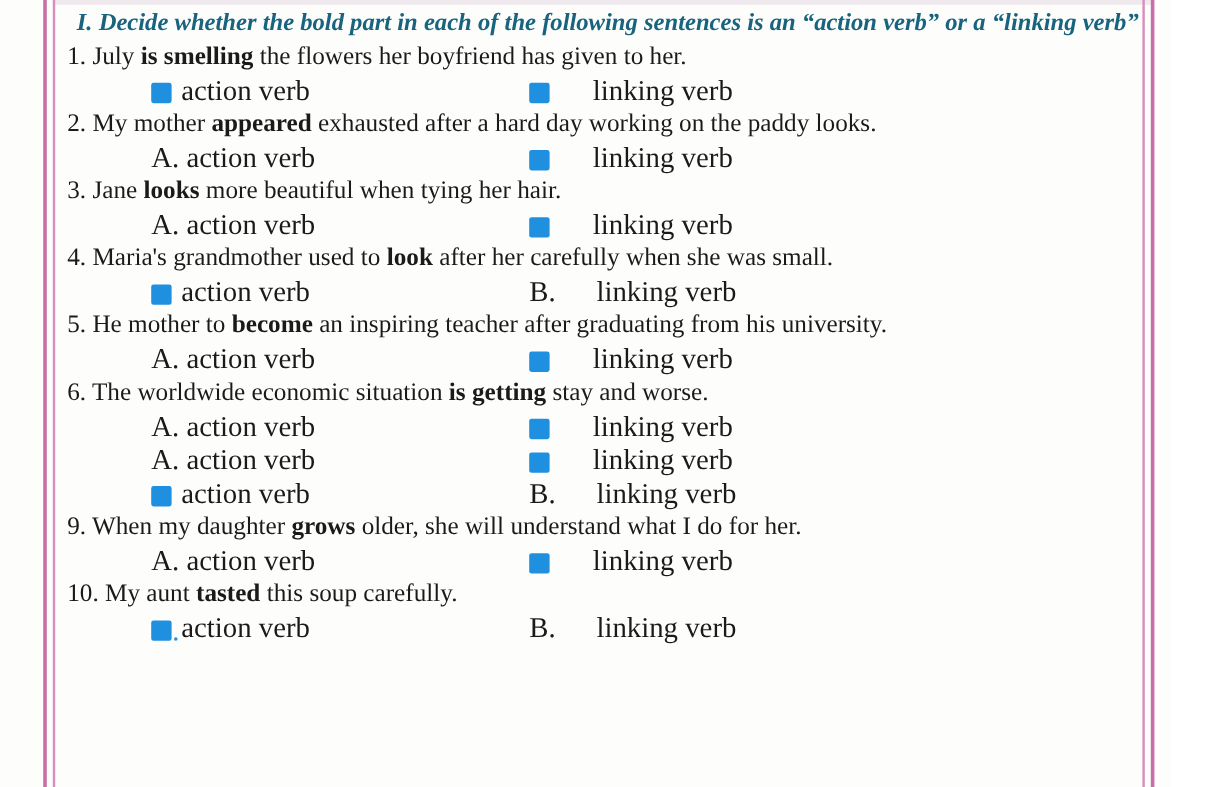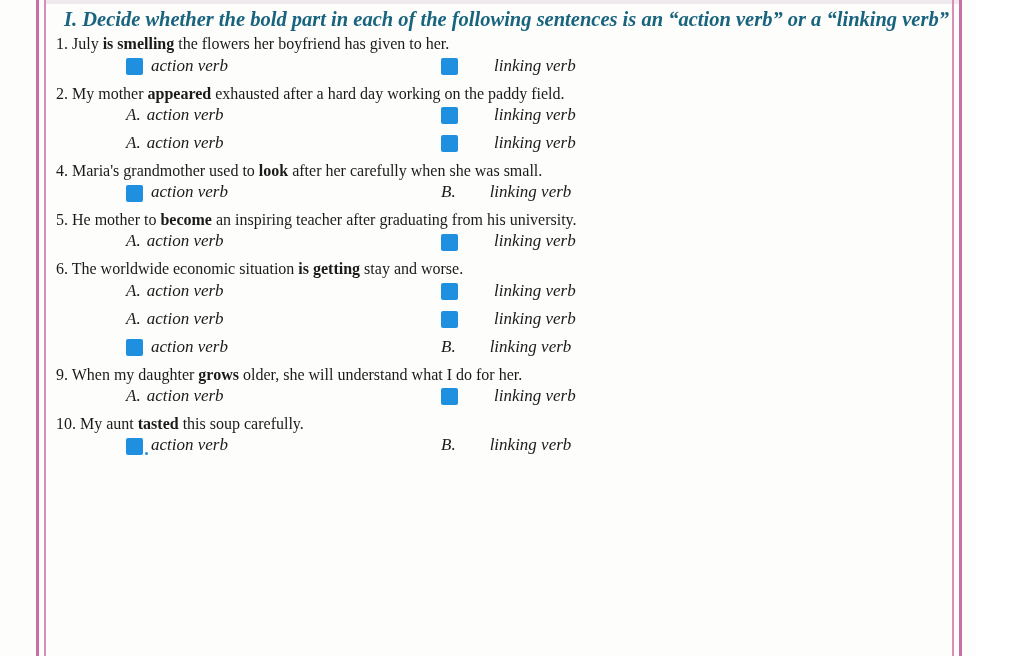--- a/index.html
+++ b/index.html
@@ -56,35 +56,34 @@
     font-weight: bold;
     font-style: italic;
     font-size: 20.5px;
     line-height: 1.28;
     color: #18637e;
     margin: 0 0 1px 0;
     padding-left: 8px;
     text-indent: -0px;
   }
   .q {
-    font-size: 16px;
+    font-size: 21px;
     line-height: 1.33;
     margin: 0;
     white-space: nowrap;
   }
   .q .num { }
   .q b { font-weight: bold; }
   .opts {
     display: block;
     margin: 0 0 0 0;
-    font-size: 17px;
+    font-size: 24px;
     line-height: 1.3;
     position: relative;
     height: 28px;
-    font-style: italic;
   }
   .opt {
     position: absolute;
     top: 0;
     white-space: nowrap;
     display: flex;
     align-items: center;
   }
   .opt.a { left: 70px; }
   .opt.b { left: 385px; gap: 28px; }
@@ -130,31 +129,32 @@
         <div class="opts">
           <div class="opt a">
             <span class="marker"></span>
             <span class="opt-label">action verb</span>
           </div>
           <div class="opt b">
             <span class="marker"></span>
             <span class="opt-label">linking verb</span>
           </div>
         </div>
-        <p class="q"><span class="num">2.</span><span> My mother </span><b>appeared</b><span> exhausted after a hard day working on the paddy field.</span></p>
-        <div class="opts">
-          <div class="opt a">
-            <span class="letter">A.</span>
-            <span class="opt-label after-letter">action verb</span>
-          </div>
-          <div class="opt b">
-            <span class="marker"></span>
-            <span class="opt-label">linking verb</span>
-          </div>
-        </div>
+        <p class="q"><span class="num">2.</span><span> My mother </span><b>appeared</b><span> exhausted after a hard day working on the paddy looks.</span></p>
+        <div class="opts">
+          <div class="opt a">
+            <span class="letter">A.</span>
+            <span class="opt-label after-letter">action verb</span>
+          </div>
+          <div class="opt b">
+            <span class="marker"></span>
+            <span class="opt-label">linking verb</span>
+          </div>
+        </div>
+        <p class="q"><span class="num">3.</span><span> Jane </span><b>looks</b><span> more beautiful when tying her hair.</span></p>
         <div class="opts">
           <div class="opt a">
             <span class="letter">A.</span>
             <span class="opt-label after-letter">action verb</span>
           </div>
           <div class="opt b">
             <span class="marker"></span>
             <span class="opt-label">linking verb</span>
           </div>
         </div>

